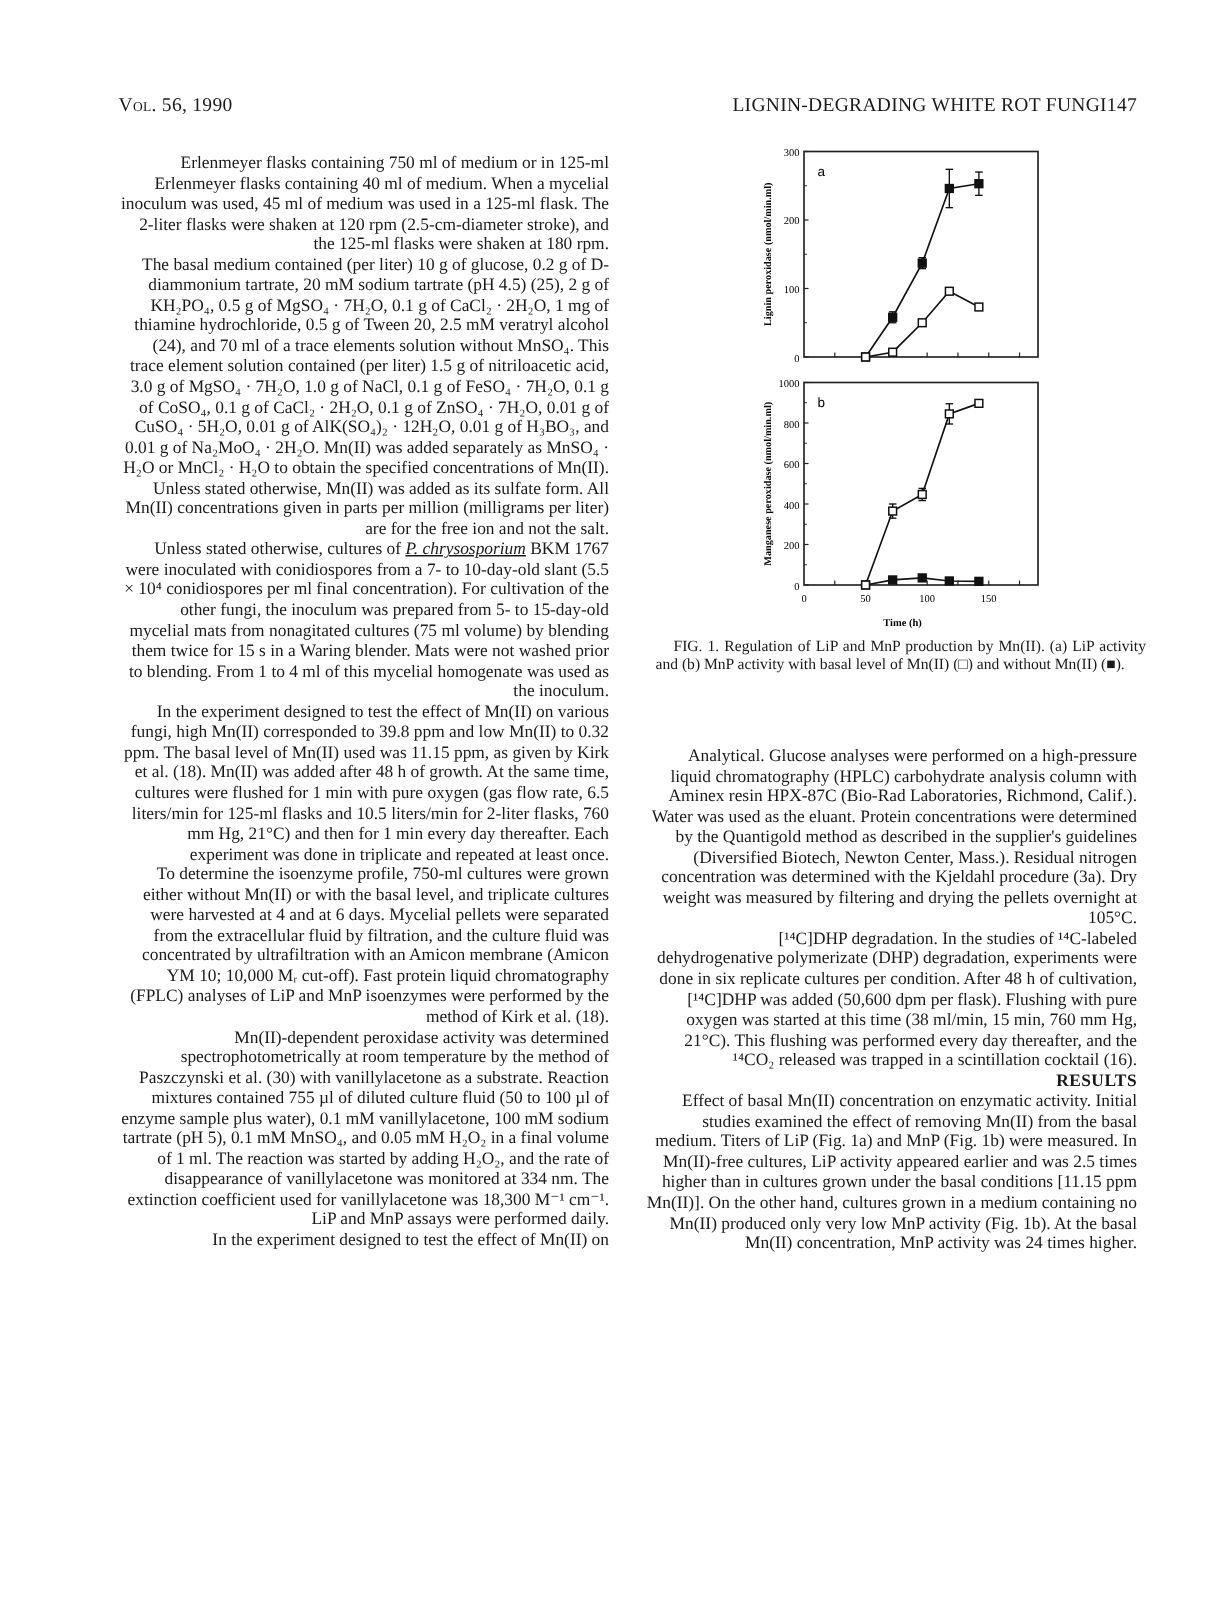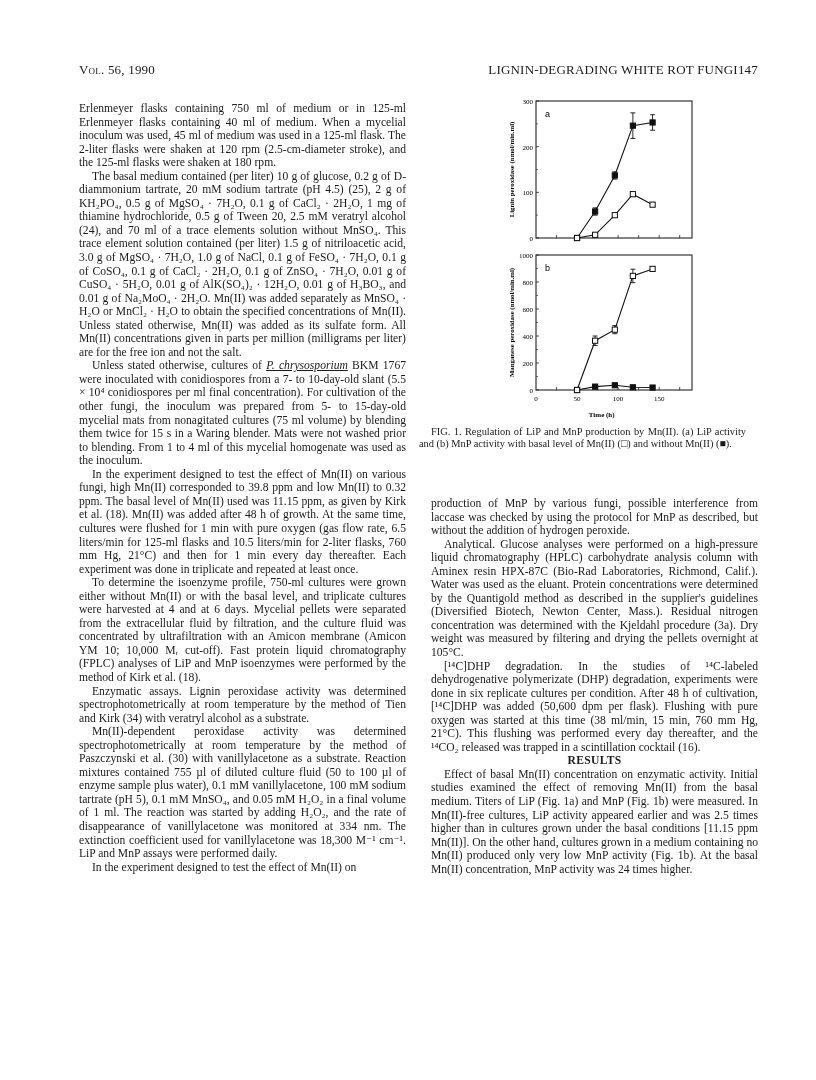--- a/index.html
+++ b/index.html
@@ -4,46 +4,45 @@
 <style>
   html, body { margin: 0; padding: 0; background: #ffffff; }
   body { width: 816px; height: 1080px; position: relative; overflow: hidden;
          font-family: "Liberation Serif", "DejaVu Serif", serif; color: #1a1a1a; }
   .hdr { position: absolute; top: 62px; font-size: 13px; letter-spacing: 0.2px; }
   .hdr-left { left: 79px; font-variant: small-caps; }
   .hdr-right { left: 478px; width: 280px; display: flex; justify-content: flex-end; }
   .col { position: absolute; font-size: 11.6px; line-height: 13.55px; text-align: justify; hyphens: none; }
   .col-left { left: 79px; top: 102px; width: 327px; }
   .col-right { left: 431px; width: 327px; }
-  .col p { margin: 0; text-indent: 0; }
+  .col p { margin: 0; text-indent: 0; text-align: right; }
   .col p.ind { text-indent: 13px; }
   .runin { font-weight: normal; }
   .it { font-style: italic; text-decoration: underline; }
   .figure { position: absolute; left: 470px; top: 90px; width: 300px; height: 330px; }
   .figure svg { position: absolute; left: 0; top: 0; }
-  .caption { position: absolute; left: 419px; top: 426px; width: 327px; font-size: 10.4px; line-height: 12.3px; text-align: justify; }
+  .caption { position: absolute; left: 437px; top: 426px; width: 327px; font-size: 10.4px; line-height: 12.3px; text-align: justify; }
   .caption p { margin: 0; text-indent: 12px; }
   .results-heading { text-align: center; font-weight: bold; margin: 16px 0 12px 0; text-indent: 0 !important; letter-spacing: 0.3px; }
 </style>
 </head>
 <body>
 
 <div class="hdr hdr-left">Vol. 56, 1990</div>
 <div class="hdr hdr-right">
   <span>LIGNIN-DEGRADING WHITE ROT FUNGI</span>
   <span>147</span>
 </div>
 
 <div class="col col-left">
   <p>Erlenmeyer flasks containing 750 ml of medium or in 125-ml Erlenmeyer flasks containing 40 ml of medium. When a mycelial inoculum was used, 45 ml of medium was used in a 125-ml flask. The 2-liter flasks were shaken at 120 rpm (2.5-cm-diameter stroke), and the 125-ml flasks were shaken at 180 rpm.</p>
   <p class="ind">The basal medium contained (per liter) 10 g of glucose, 0.2 g of D-diammonium tartrate, 20 mM sodium tartrate (pH 4.5) (25), 2 g of KH₂PO₄, 0.5 g of MgSO₄ · 7H₂O, 0.1 g of CaCl₂ · 2H₂O, 1 mg of thiamine hydrochloride, 0.5 g of Tween 20, 2.5 mM veratryl alcohol (24), and 70 ml of a trace elements solution without MnSO₄. This trace element solution contained (per liter) 1.5 g of nitriloacetic acid, 3.0 g of MgSO₄ · 7H₂O, 1.0 g of NaCl, 0.1 g of FeSO₄ · 7H₂O, 0.1 g of CoSO₄, 0.1 g of CaCl₂ · 2H₂O, 0.1 g of ZnSO₄ · 7H₂O, 0.01 g of CuSO₄ · 5H₂O, 0.01 g of AlK(SO₄)₂ · 12H₂O, 0.01 g of H₃BO₃, and 0.01 g of Na₂MoO₄ · 2H₂O. Mn(II) was added separately as MnSO₄ · H₂O or MnCl₂ · H₂O to obtain the specified concentrations of Mn(II). Unless stated otherwise, Mn(II) was added as its sulfate form. All Mn(II) concentrations given in parts per million (milligrams per liter) are for the free ion and not the salt.</p>
   <p class="ind"><span>Unless stated otherwise, cultures of </span><span class="it">P. chrysosporium</span><span> BKM 1767 were inoculated with conidiospores from a 7- to 10-day-old slant (5.5 × 10⁴ conidiospores per ml final concentration). For cultivation of the other fungi, the inoculum was prepared from 5- to 15-day-old mycelial mats from nonagitated cultures (75 ml volume) by blending them twice for 15 s in a Waring blender. Mats were not washed prior to blending. From 1 to 4 ml of this mycelial homogenate was used as the inoculum.</span></p>
   <p class="ind">In the experiment designed to test the effect of Mn(II) on various fungi, high Mn(II) corresponded to 39.8 ppm and low Mn(II) to 0.32 ppm. The basal level of Mn(II) used was 11.15 ppm, as given by Kirk et al. (18). Mn(II) was added after 48 h of growth. At the same time, cultures were flushed for 1 min with pure oxygen (gas flow rate, 6.5 liters/min for 125-ml flasks and 10.5 liters/min for 2-liter flasks, 760 mm Hg, 21°C) and then for 1 min every day thereafter. Each experiment was done in triplicate and repeated at least once.</p>
   <p class="ind">To determine the isoenzyme profile, 750-ml cultures were grown either without Mn(II) or with the basal level, and triplicate cultures were harvested at 4 and at 6 days. Mycelial pellets were separated from the extracellular fluid by filtration, and the culture fluid was concentrated by ultrafiltration with an Amicon membrane (Amicon YM 10; 10,000 Mᵣ cut-off). Fast protein liquid chromatography (FPLC) analyses of LiP and MnP isoenzymes were performed by the method of Kirk et al. (18).</p>
-  <p class="ind"><span class="runin">Enzymatic assays.</span><span> Lignin peroxidase activity was determined spectrophotometrically at room temperature by the method of Tien and Kirk (34) with veratryl alcohol as a substrate.</span></p>
   <p class="ind">Mn(II)-dependent peroxidase activity was determined spectrophotometrically at room temperature by the method of Paszczynski et al. (30) with vanillylacetone as a substrate. Reaction mixtures contained 755 µl of diluted culture fluid (50 to 100 µl of enzyme sample plus water), 0.1 mM vanillylacetone, 100 mM sodium tartrate (pH 5), 0.1 mM MnSO₄, and 0.05 mM H₂O₂ in a final volume of 1 ml. The reaction was started by adding H₂O₂, and the rate of disappearance of vanillylacetone was monitored at 334 nm. The extinction coefficient used for vanillylacetone was 18,300 M⁻¹ cm⁻¹. LiP and MnP assays were performed daily.</p>
   <p class="ind">In the experiment designed to test the effect of Mn(II) on</p>
 </div>
 
 <div class="figure">
   <svg id="fig-svg" width="300" height="330" viewBox="0 0 300 330">
       <rect x="66" y="11" width="156" height="137" fill="none" stroke="#222" stroke-width="1.1"></rect>
       <line x1="86.52631578947368" x2="86.52631578947368" y1="148" y2="145" stroke="#222" stroke-width="0.8"></line>
       <line x1="107.05263157894737" x2="107.05263157894737" y1="148" y2="145" stroke="#222" stroke-width="0.8"></line>
       <line x1="127.57894736842105" x2="127.57894736842105" y1="148" y2="145" stroke="#222" stroke-width="0.8"></line>
@@ -169,18 +168,17 @@
       <text x="189.1578947368421" y="311" text-anchor="middle" font-size="7" font-family="Liberation Serif, serif">150</text>
       <text x="131.68421052631578" y="327" text-anchor="middle" font-size="7" font-weight="bold" font-family="Liberation Serif, serif">Time (h)</text>
     </svg>
 </div>
 
 <div class="caption">
   <p>FIG. 1. Regulation of LiP and MnP production by Mn(II). (a) LiP activity and (b) MnP activity with basal level of Mn(II) (□) and without Mn(II) (■).</p>
 </div>
 
 <div class="col col-right" style="top:497px;">
-  <p>production of MnP by various fungi, possible interference from laccase was checked by using the protocol for MnP as described, but without the addition of hydrogen peroxide.</p>
   <p class="ind"><span class="runin">Analytical.</span><span> Glucose analyses were performed on a high-pressure liquid chromatography (HPLC) carbohydrate analysis column with Aminex resin HPX-87C (Bio-Rad Laboratories, Richmond, Calif.). Water was used as the eluant. Protein concentrations were determined by the Quantigold method as described in the supplier's guidelines (Diversified Biotech, Newton Center, Mass.). Residual nitrogen concentration was determined with the Kjeldahl procedure (3a). Dry weight was measured by filtering and drying the pellets overnight at 105°C.</span></p>
   <p class="ind"><span class="runin">[¹⁴C]DHP degradation.</span><span> In the studies of ¹⁴C-labeled dehydrogenative polymerizate (DHP) degradation, experiments were done in six replicate cultures per condition. After 48 h of cultivation, [¹⁴C]DHP was added (50,600 dpm per flask). Flushing with pure oxygen was started at this time (38 ml/min, 15 min, 760 mm Hg, 21°C). This flushing was performed every day thereafter, and the ¹⁴CO₂ released was trapped in a scintillation cocktail (16).</span></p>
   <p class="results-heading">RESULTS</p>
   <p class="ind"><span class="runin">Effect of basal Mn(II) concentration on enzymatic activity.</span><span> Initial studies examined the effect of removing Mn(II) from the basal medium. Titers of LiP (Fig. 1a) and MnP (Fig. 1b) were measured. In Mn(II)-free cultures, LiP activity appeared earlier and was 2.5 times higher than in cultures grown under the basal conditions [11.15 ppm Mn(II)]. On the other hand, cultures grown in a medium containing no Mn(II) produced only very low MnP activity (Fig. 1b). At the basal Mn(II) concentration, MnP activity was 24 times higher.</span></p>
 </div>
 
 </body></html>

